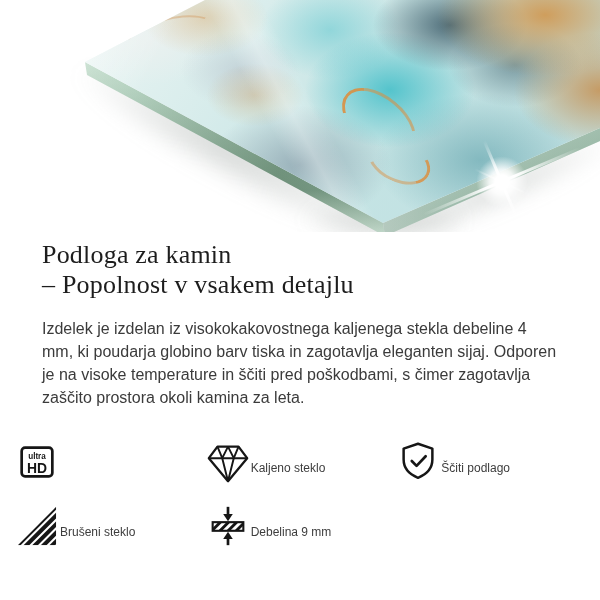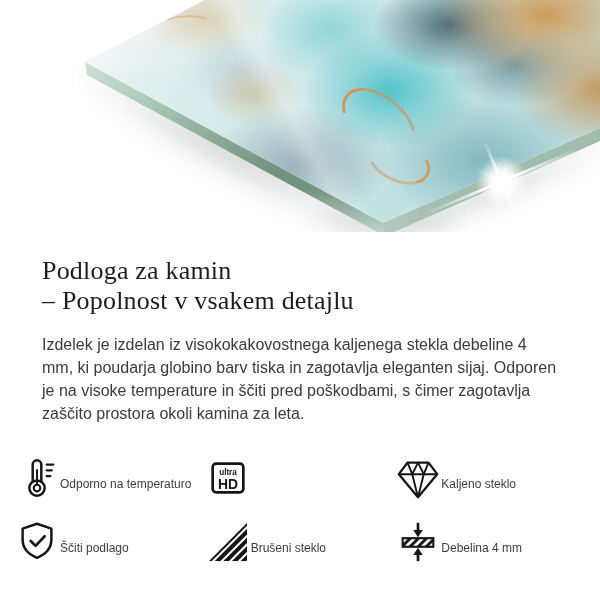--- a/index.html
+++ b/index.html
@@ -61,21 +61,21 @@
   .sparkle{position:absolute;left:0;top:0;}
   .sparkle-core{position:absolute;left:474px;top:154px;width:56px;height:56px;
     background:radial-gradient(circle,#ffffff 0 18%,rgba(255,255,255,0.85) 32%,rgba(255,255,255,0) 65%);}
   .ray{position:absolute;background:linear-gradient(90deg,rgba(255,255,255,0),#ffffff 42%,#ffffff 58%,rgba(255,255,255,0));}
   .ray-1{left:417px;top:180px;width:170px;height:3px;transform:rotate(-23deg);}
   .ray-2{left:457px;top:181px;width:90px;height:2.5px;transform:rotate(67deg);}
   .ray-3{left:472px;top:181px;width:60px;height:2px;transform:rotate(25deg);opacity:0.6;}
 
   
   .content{padding:0 42px;}
-  .heading{margin:24px 0 0;font-family:"Liberation Serif","DejaVu Serif",serif;
+  .heading{margin:8px 0 0;font-family:"Liberation Serif","DejaVu Serif",serif;
     font-weight:400;font-size:26px;line-height:30px;color:#1d1d1d;letter-spacing:0.2px;}
   .heading span{display:block;}
   .desc{margin:17px 0 0;max-width:545px;font-size:16px;line-height:23px;color:#3b3b3b;}
 
   
   .features{margin:30px 14px 0;display:grid;grid-template-columns:repeat(3,1fr);row-gap:18px;}
   .feature{display:flex;flex-direction:row;align-items:center;text-align:center;}
   .feature svg{width:46px;height:46px;display:block;}
   .feature .label{margin-top:11px;font-size:12px;line-height:14px;color:#3d3d3d;}
 </style>
@@ -106,34 +106,20 @@
   <div class="content">
     <h1 class="heading">
       <span>Podloga za kamin</span>
       <span>– Popolnost v vsakem detajlu</span>
     </h1>
     <p class="desc">Izdelek je izdelan iz visokokakovostnega kaljenega stekla debeline 4 mm, ki poudarja globino barv tiska in zagotavlja eleganten sijaj. Odporen je na visoke temperature in ščiti pred poškodbami, s čimer zagotavlja zaščito prostora okoli kamina za leta.</p>
   </div>
 
   <div class="features">
 
-    <div class="feature">
-      <svg viewBox="0 0 48 48" fill="none" stroke="#161616" stroke-width="2.6">
-        <path d="M19.5 28.5 V10 a4.5 4.5 0 0 1 9 0 V28.5"></path>
-        <circle cx="24" cy="34.5" r="8"></circle>
-        <circle cx="24" cy="34.5" r="3.4" stroke-width="2.2"></circle>
-        <line x1="24" y1="15" x2="24" y2="31" stroke-width="2.2"></line>
-        <g stroke-width="2.2" stroke-linecap="round">
-          <line x1="34" y1="10" x2="41" y2="10"></line>
-          <line x1="34" y1="16" x2="39.5" y2="16"></line>
-          <line x1="34" y1="22" x2="38" y2="22"></line>
-        </g>
-      </svg>
-      <div class="label">Odporno na temperaturo</div>
-    </div>
 
     <div class="feature">
       <svg viewBox="0 0 48 48">
         <rect x="8" y="9" width="32" height="30" rx="3.5" fill="none" stroke="#161616" stroke-width="2.8"></rect>
         <text x="24" y="21" text-anchor="middle" fill="#161616" font-family="Liberation Sans, sans-serif" font-size="8.5" font-weight="700">ultra</text>
         <text x="24" y="35" text-anchor="middle" fill="#161616" font-family="Liberation Sans, sans-serif" font-size="14.5" font-weight="700">HD</text>
       </svg>
     </div>
 
     <div class="feature">
@@ -178,17 +164,17 @@
           <pattern id="hatch-pat" patternUnits="userSpaceOnUse" width="6" height="6" patternTransform="rotate(45)">
             <rect width="3" height="6" fill="#161616"></rect>
           </pattern>
         </defs>
         <rect x="8" y="20" width="32" height="9" fill="url(#hatch-pat)" stroke="#161616" stroke-width="2.2"></rect>
         <line x1="24" y1="4" x2="24" y2="12" stroke="#161616" stroke-width="2.8"></line>
         <polygon points="19,11.5 29,11.5 24,19" fill="#161616"></polygon>
         <line x1="24" y1="44" x2="24" y2="36" stroke="#161616" stroke-width="2.8"></line>
         <polygon points="19,37.5 29,37.5 24,30" fill="#161616"></polygon>
       </svg>
-      <div class="label">Debelina 4 mm</div>
+      <div class="label">Debelina 9 mm</div>
     </div>
 
   </div>
 </div>
 
 </body></html>

